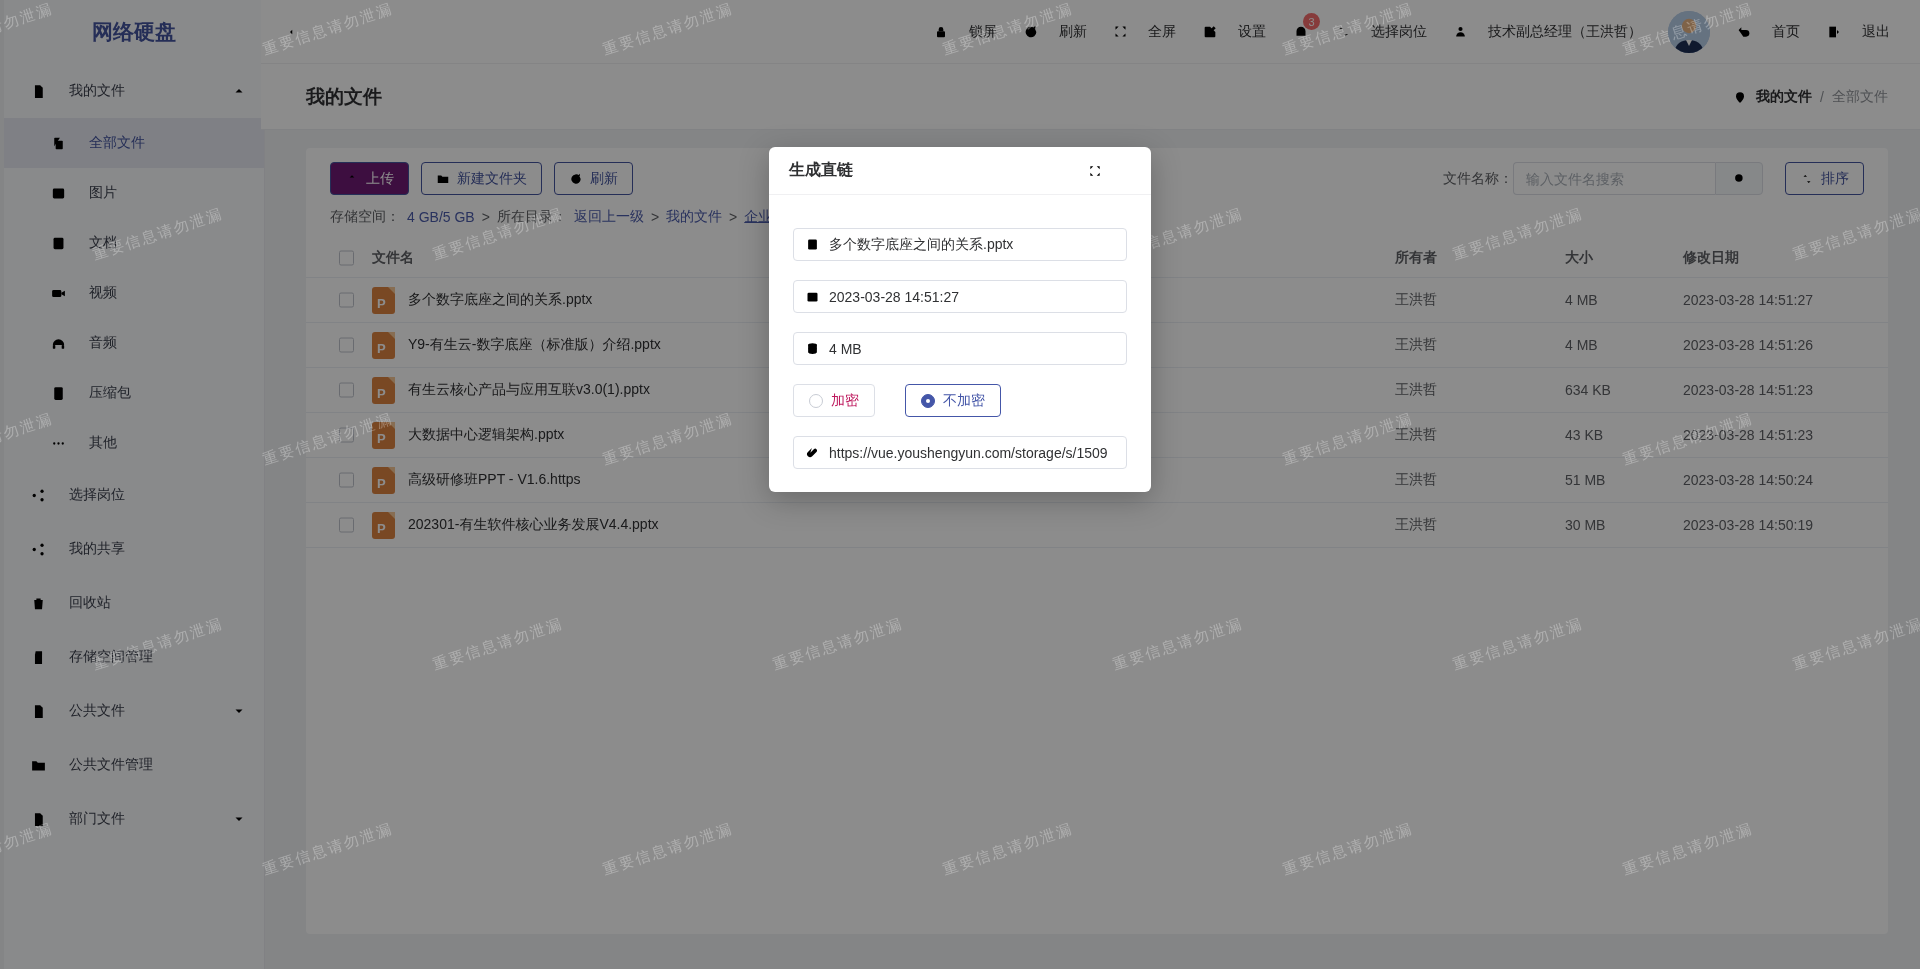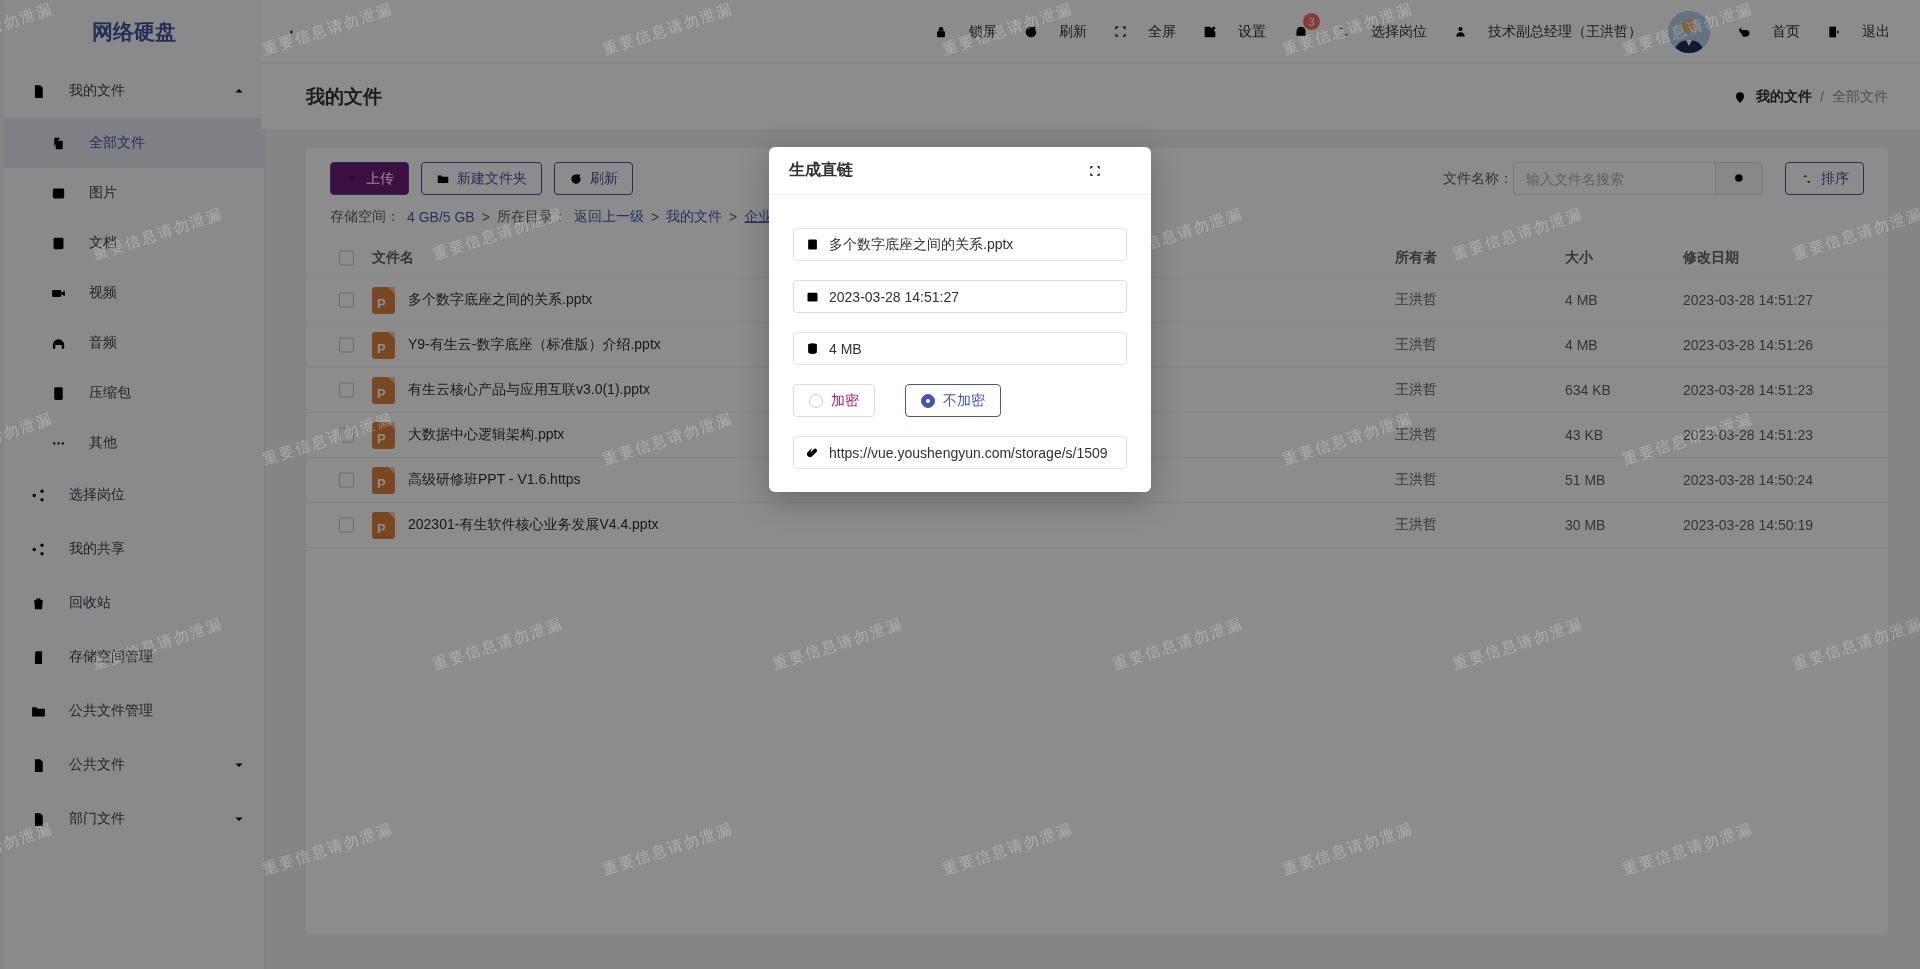--- a/index.html
+++ b/index.html
@@ -324,32 +324,32 @@
       <span class="lbl">回收站</span>
     </div>
     <div class="side-item">
       <svg class="ic side-icon" width="17" height="17">
           <use href="#i-sdcard"></use>
         </svg>
       <span class="lbl">存储空间管理</span>
     </div>
     <div class="side-item">
       <svg class="ic side-icon" width="17" height="17">
-          <use href="#i-folder-gear"></use>
-        </svg>
-      <span class="lbl">公共文件管理</span>
-    </div>
-    <div class="side-item">
-      <svg class="ic side-icon" width="17" height="17">
           <use href="#i-file"></use>
         </svg>
       <span class="lbl">公共文件</span>
       <svg class="ic chev" width="14" height="14">
           <use href="#i-chev-down"></use>
         </svg>
+    </div>
+    <div class="side-item">
+      <svg class="ic side-icon" width="17" height="17">
+          <use href="#i-folder-gear"></use>
+        </svg>
+      <span class="lbl">公共文件管理</span>
     </div>
     <div class="side-item">
       <svg class="ic side-icon" width="17" height="17">
           <use href="#i-file"></use>
         </svg>
       <span class="lbl">部门文件</span>
       <svg class="ic chev" width="14" height="14">
           <use href="#i-chev-down"></use>
         </svg>
     </div>

